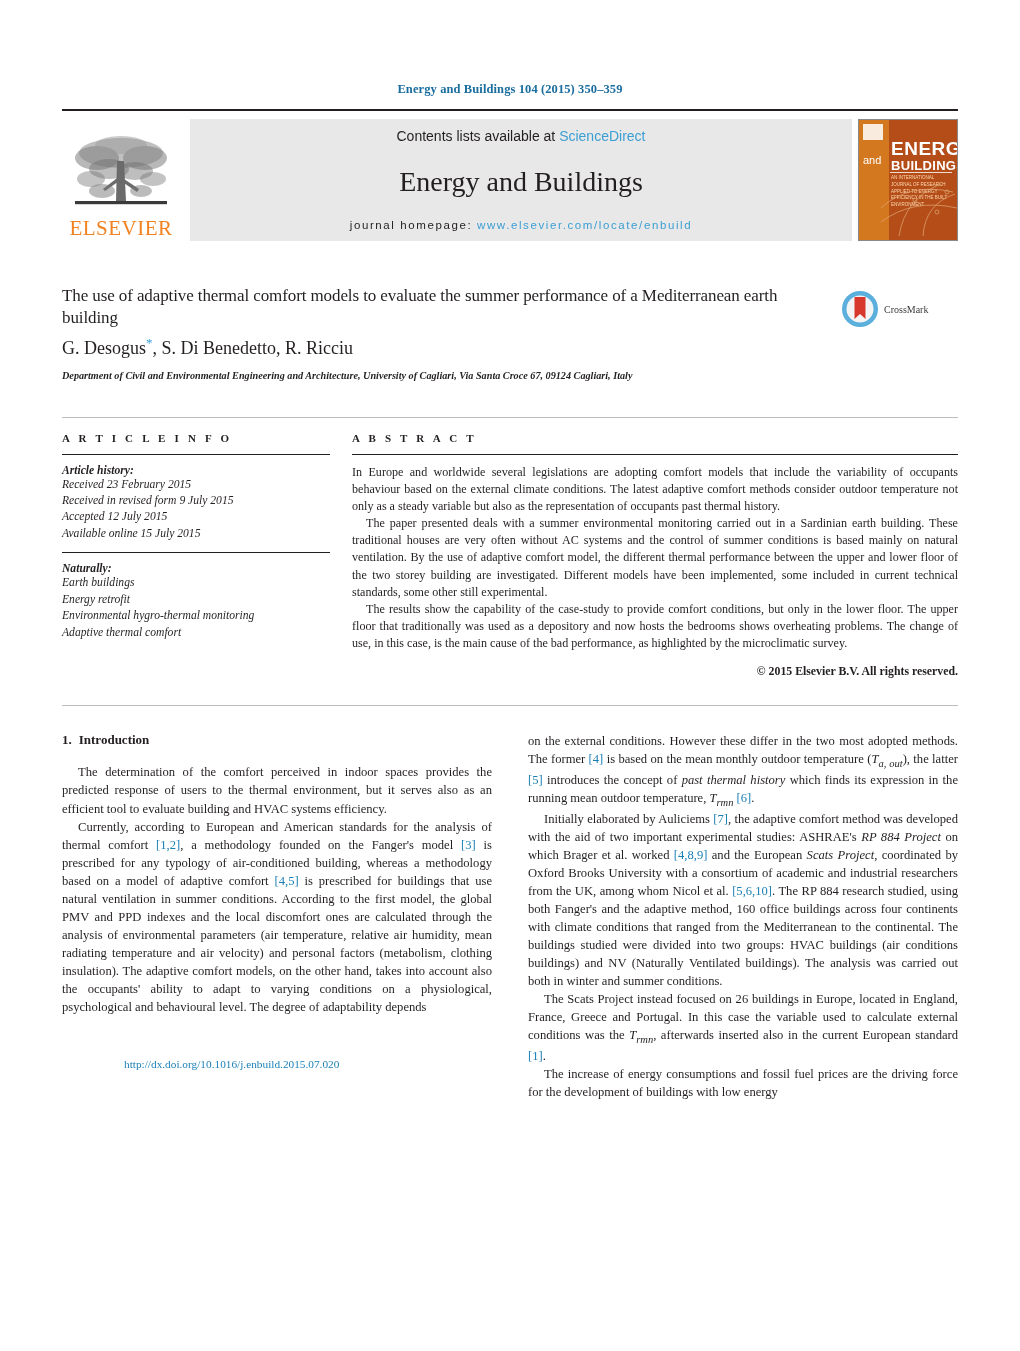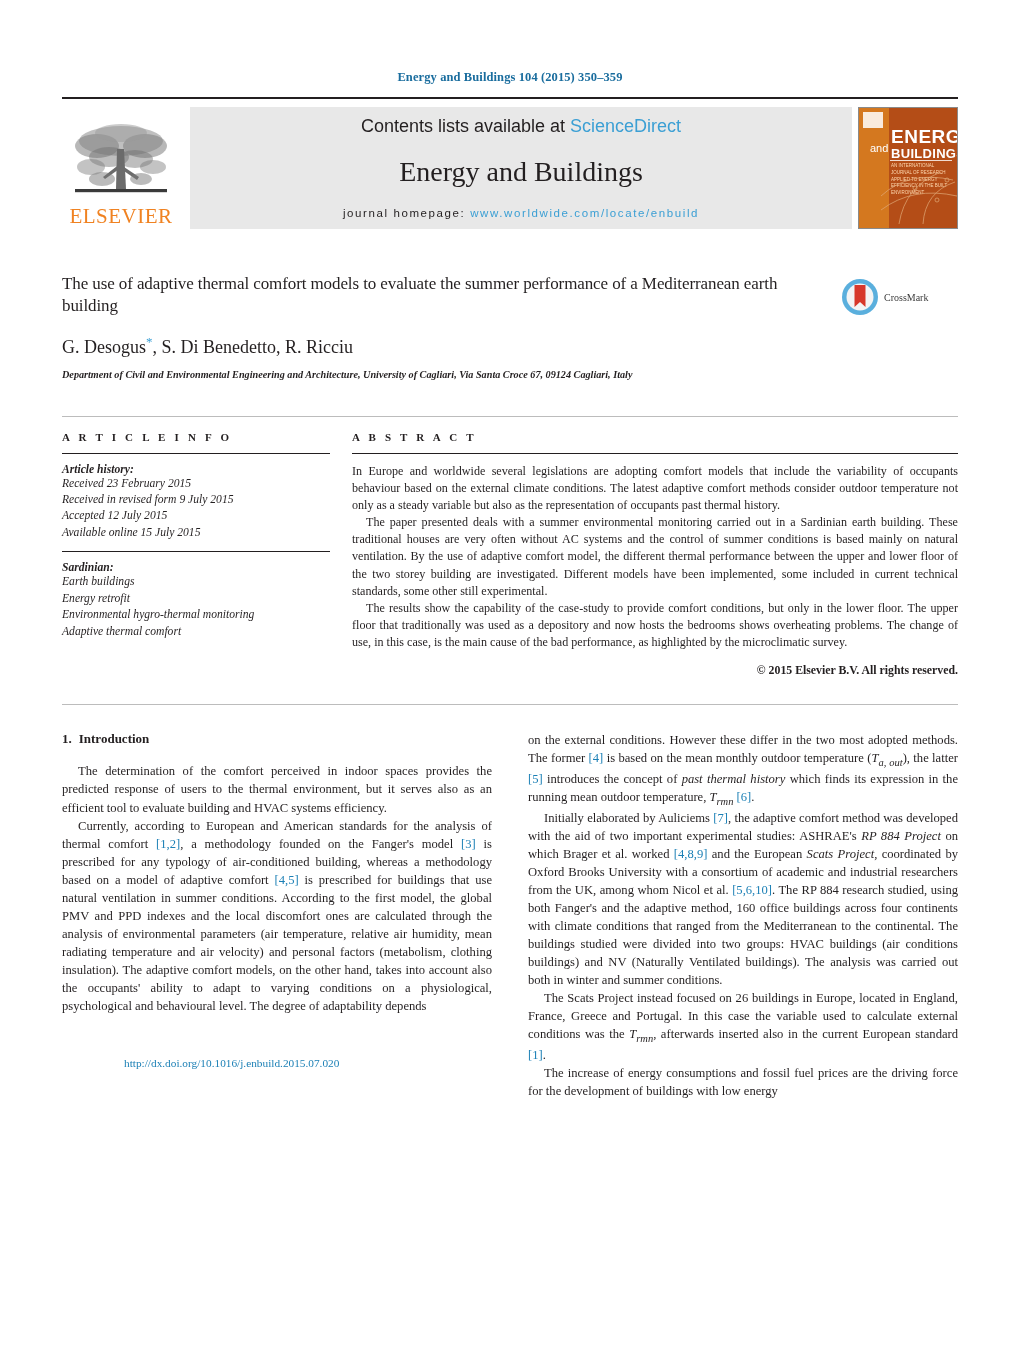--- a/index.html
+++ b/index.html
@@ -13,21 +13,21 @@
     font-family: "Liberation Serif", serif;
     color: #000000;
     position: relative;
     overflow: hidden;
   }
   .page {
     width: 1020px;
     height: 1351px;
     position: relative;
     box-sizing: border-box;
-    padding: 4px 62px;
+    padding: 16px 62px;
   }
 
   
   .running-head {
     text-align: center;
     color: #1a6d9e;
     font-size: 12.5px;
     font-weight: bold;
     padding-top: 66px;
     letter-spacing: 0.1px;
@@ -65,21 +65,21 @@
     background: #e8e8e8;
     margin: 0 6px 0 10px;
     display: flex;
     flex-direction: column;
     align-items: center;
     justify-content: space-between;
     padding: 9px 0 10px 0;
   }
   .banner-top {
     font-family: "Liberation Sans", sans-serif;
-    font-size: 18px;
+    font-size: 14px;
     color: #231f20;
   }
   .banner-top .sd { color: #3b9fd4; }
   .banner-title {
     font-family: "Liberation Serif", serif;
     font-size: 28px;
     color: #231f20;
     line-height: 1;
   }
   .banner-bottom {
@@ -100,21 +100,21 @@
   }
   .cover-left {
     position: absolute; left: 0; top: 0; bottom: 0; width: 30px;
     background: #d4781f;
   }
   .cover-badge {
     position: absolute; left: 4px; top: 4px; width: 20px; height: 16px;
     background: #ffffff; opacity: 0.85;
   }
   .cover-and {
-    position: absolute; left: 11px; top: 34px;
+    position: absolute; left: 4px; top: 34px;
     color: #ffffff; font-size: 11px;
     font-family: "Liberation Sans", sans-serif;
   }
   .cover-energy {
     position: absolute; left: 32px; top: 18px;
     color: #ffffff; font-size: 19px; font-weight: bold;
     font-family: "Liberation Sans", sans-serif;
     letter-spacing: 0.5px;
   }
   .cover-buildings {
@@ -144,21 +144,21 @@
     font-family: "Liberation Serif", serif;
     font-size: 17px;
     font-weight: normal;
     line-height: 1.28;
     margin: 0;
     color: #231f20;
     letter-spacing: -0.1px;
   }
   .authors {
     font-size: 18px;
-    margin-top: 17px;
+    margin-top: 6px;
     color: #231f20;
     font-family: "Liberation Serif", serif;
   }
   .authors .star { color: #3b9fd4; font-size: 13px; vertical-align: super; }
   .affiliation {
     font-size: 10.2px;
     font-style: italic;
     font-weight: bold;
     margin-top: 11px;
     color: #231f20;
@@ -322,21 +322,21 @@
       </svg>
       <div class="elsevier-word">ELSEVIER</div>
     </div>
 
     <div class="banner">
       <div class="banner-top">
         <span>Contents lists available at </span><span class="sd">ScienceDirect</span>
       </div>
       <div class="banner-title">Energy and Buildings</div>
       <div class="banner-bottom">
-        <span>journal homepage: </span><span class="url">www.worldwide.com/locate/enbuild</span>
+        <span>journal homepage: </span><span class="url">www.elsevier.com/locate/enbuild</span>
       </div>
     </div>
 
     <div class="cover">
       <div class="cover-left"></div>
       <div class="cover-badge"></div>
       <div class="cover-and">and</div>
       <div class="cover-energy">ENERGY</div>
       <div class="cover-buildings">BUILDINGS</div>
       <div class="cover-rule"></div>
@@ -378,21 +378,21 @@
     <div class="col-info">
       <div class="sec-head">A R T I C L E   I N F O</div>
       <hr class="hr-thin">
       <div class="meta-label">Article history:</div>
       <div class="meta-line">Received 23 February 2015</div>
       <div class="meta-line">Received in revised form 9 July 2015</div>
       <div class="meta-line">Accepted 12 July 2015</div>
       <div class="meta-line">Available online 15 July 2015</div>
       <hr class="hr-thin">
       <div class="kw-block">
-        <div class="meta-label">Sardinian:</div>
+        <div class="meta-label">Naturally:</div>
         <div class="meta-line">Earth buildings</div>
         <div class="meta-line">Energy retrofit</div>
         <div class="meta-line">Environmental hygro-thermal monitoring</div>
         <div class="meta-line">Adaptive thermal comfort</div>
       </div>
     </div>
 
     <div class="col-abstract">
       <div class="sec-head">A B S T R A C T</div>
       <hr class="hr-thin abs">

